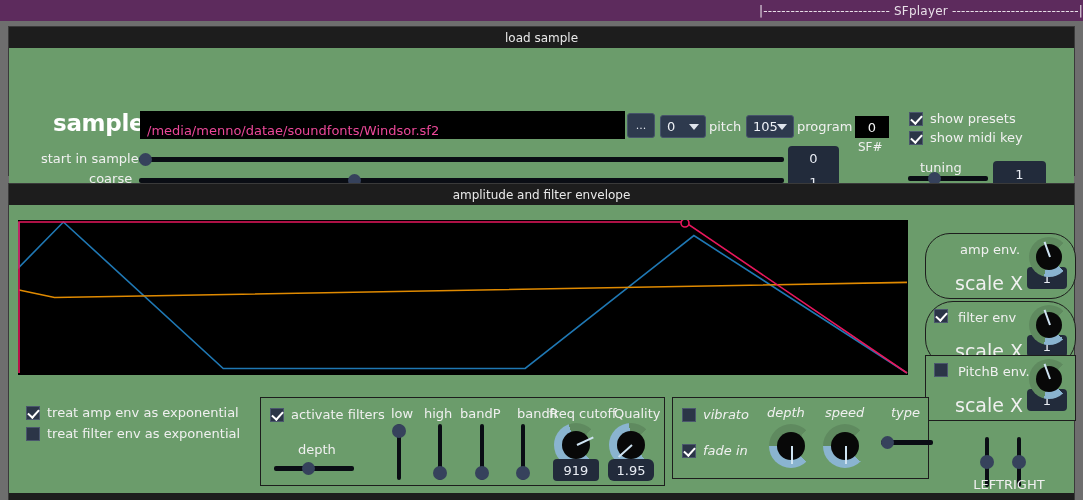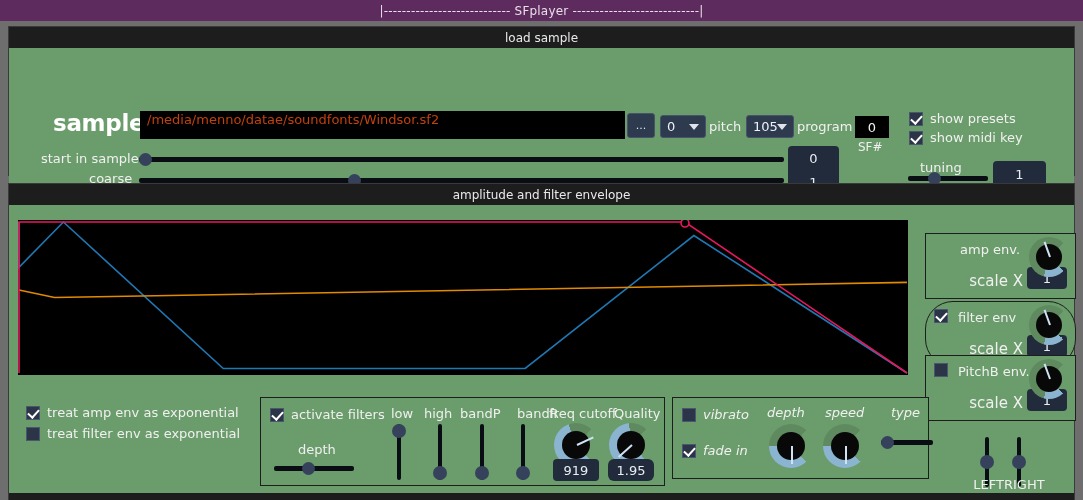--- a/index.html
+++ b/index.html
@@ -4,42 +4,42 @@
 <style>
   html,body{margin:0;padding:0;background:#5e5e5e;}
   body{width:1083px;height:500px;overflow:hidden;
        font-family:"DejaVu Sans","Liberation Sans",sans-serif;
        -webkit-font-smoothing:antialiased;}
   #app{position:relative;width:1083px;height:500px;background:#6e6e6e;}
 
   
   .titlebar{position:absolute;left:0;top:0;width:1083px;height:21px;
             background:#5d2b5d;color:#e8dfe8;font-size:12px;
-            display:flex;align-items:center;justify-content:center;
+            display:flex;align-items:center;justify-content:flex-end;
             letter-spacing:.2px;}
 
   
   .sect-hdr{background:#1d1d1d;color:#e9e9e9;font-size:12px;height:21px;
             display:flex;align-items:center;justify-content:center;}
   .panel-outer{position:absolute;border:1px solid #3a3a3a;box-sizing:border-box;
                background:#1d1d1d;}
 
   
   #sec-sample{left:8px;top:26px;width:1067px;height:150px;}
   #sec-sample .body{position:relative;height:161px;background:#6b9c6b;}
 
   .lbl{color:#f0f0f0;font-size:13px;white-space:nowrap;}
   .lbl-sm{color:#f0f0f0;font-size:12px;white-space:nowrap;}
 
   .sample-word{position:absolute;left:44px;top:62px;color:#ffffff;
                font-size:23px;font-weight:bold;letter-spacing:-.3px;}
 
   .pathfield{position:absolute;left:131px;top:63px;width:485px;height:28px;
-             background:#000;border:1px solid #000;color:#c2410c;font-size:13px;
-             display:flex;align-items:flex-start;padding-left:6px;box-sizing:border-box;}
+             background:#000;border:1px solid #000;color:#ec4899;font-size:13px;
+             display:flex;align-items:flex-end;padding-left:6px;box-sizing:border-box;}
 
   .btn3dot{position:absolute;left:618px;top:65px;width:28px;height:25px;
            background:#2e3a4e;border:1px solid #46536a;border-radius:3px;
            color:#dfe4ec;font-size:11px;display:flex;align-items:center;
            justify-content:center;box-sizing:border-box;}
 
   .combo{position:absolute;background:#2e3a4e;border:1px solid #46536a;border-radius:3px;
          height:23px;color:#eef1f6;font-size:13px;display:flex;align-items:center;
          box-sizing:border-box;padding-left:6px;}
   .combo .caret{position:absolute;right:6px;top:50%;transform:translateY(-50%);
@@ -94,25 +94,25 @@
 
   
   #sec-env{left:8px;top:183px;width:1067px;height:374px;}
   #sec-env .body{position:relative;height:288px;background:#6b9c6b;}
 
   #graphbox{position:absolute;left:9px;top:15px;width:890px;height:155px;background:#000;}
 
   
   .envcard{position:absolute;left:916px;width:151px;height:66px;
            background:#6b9c6b;border:1px solid #1d1d1d;box-sizing:border-box;}
-  #env-amp{top:28px;}
+  #env-amp{top:28px;border-radius:25px;}
   #env-filt{top:96px;border-radius:28px;}
   #env-pitch{top:150px;text-decoration:underline;}
   .envcard .title{position:absolute;font-size:13px;color:#f0f0f0;}
-  .envcard .scalex{position:absolute;right:52px;top:38px;font-size:15px;color:#f0f0f0;}
+  .envcard .scalex{position:absolute;right:52px;top:38px;font-size:19px;color:#f0f0f0;}
   .envcard .scaleval{position:absolute;right:8px;top:33px;width:40px;height:22px;
                      background:#222b3b;border-radius:4px;color:#e9edf4;font-size:13px;
                      display:flex;align-items:center;justify-content:center;}
   .envcard .cbx{position:absolute;left:8px;top:7px;}
 
   
   .knob{position:relative;width:40px;height:40px;}
   .knob .ring{position:absolute;inset:0;border-radius:50%;
               background:conic-gradient(from 135deg,
                  var(--fill,#8ab4d0) 0deg var(--deg,40deg),

